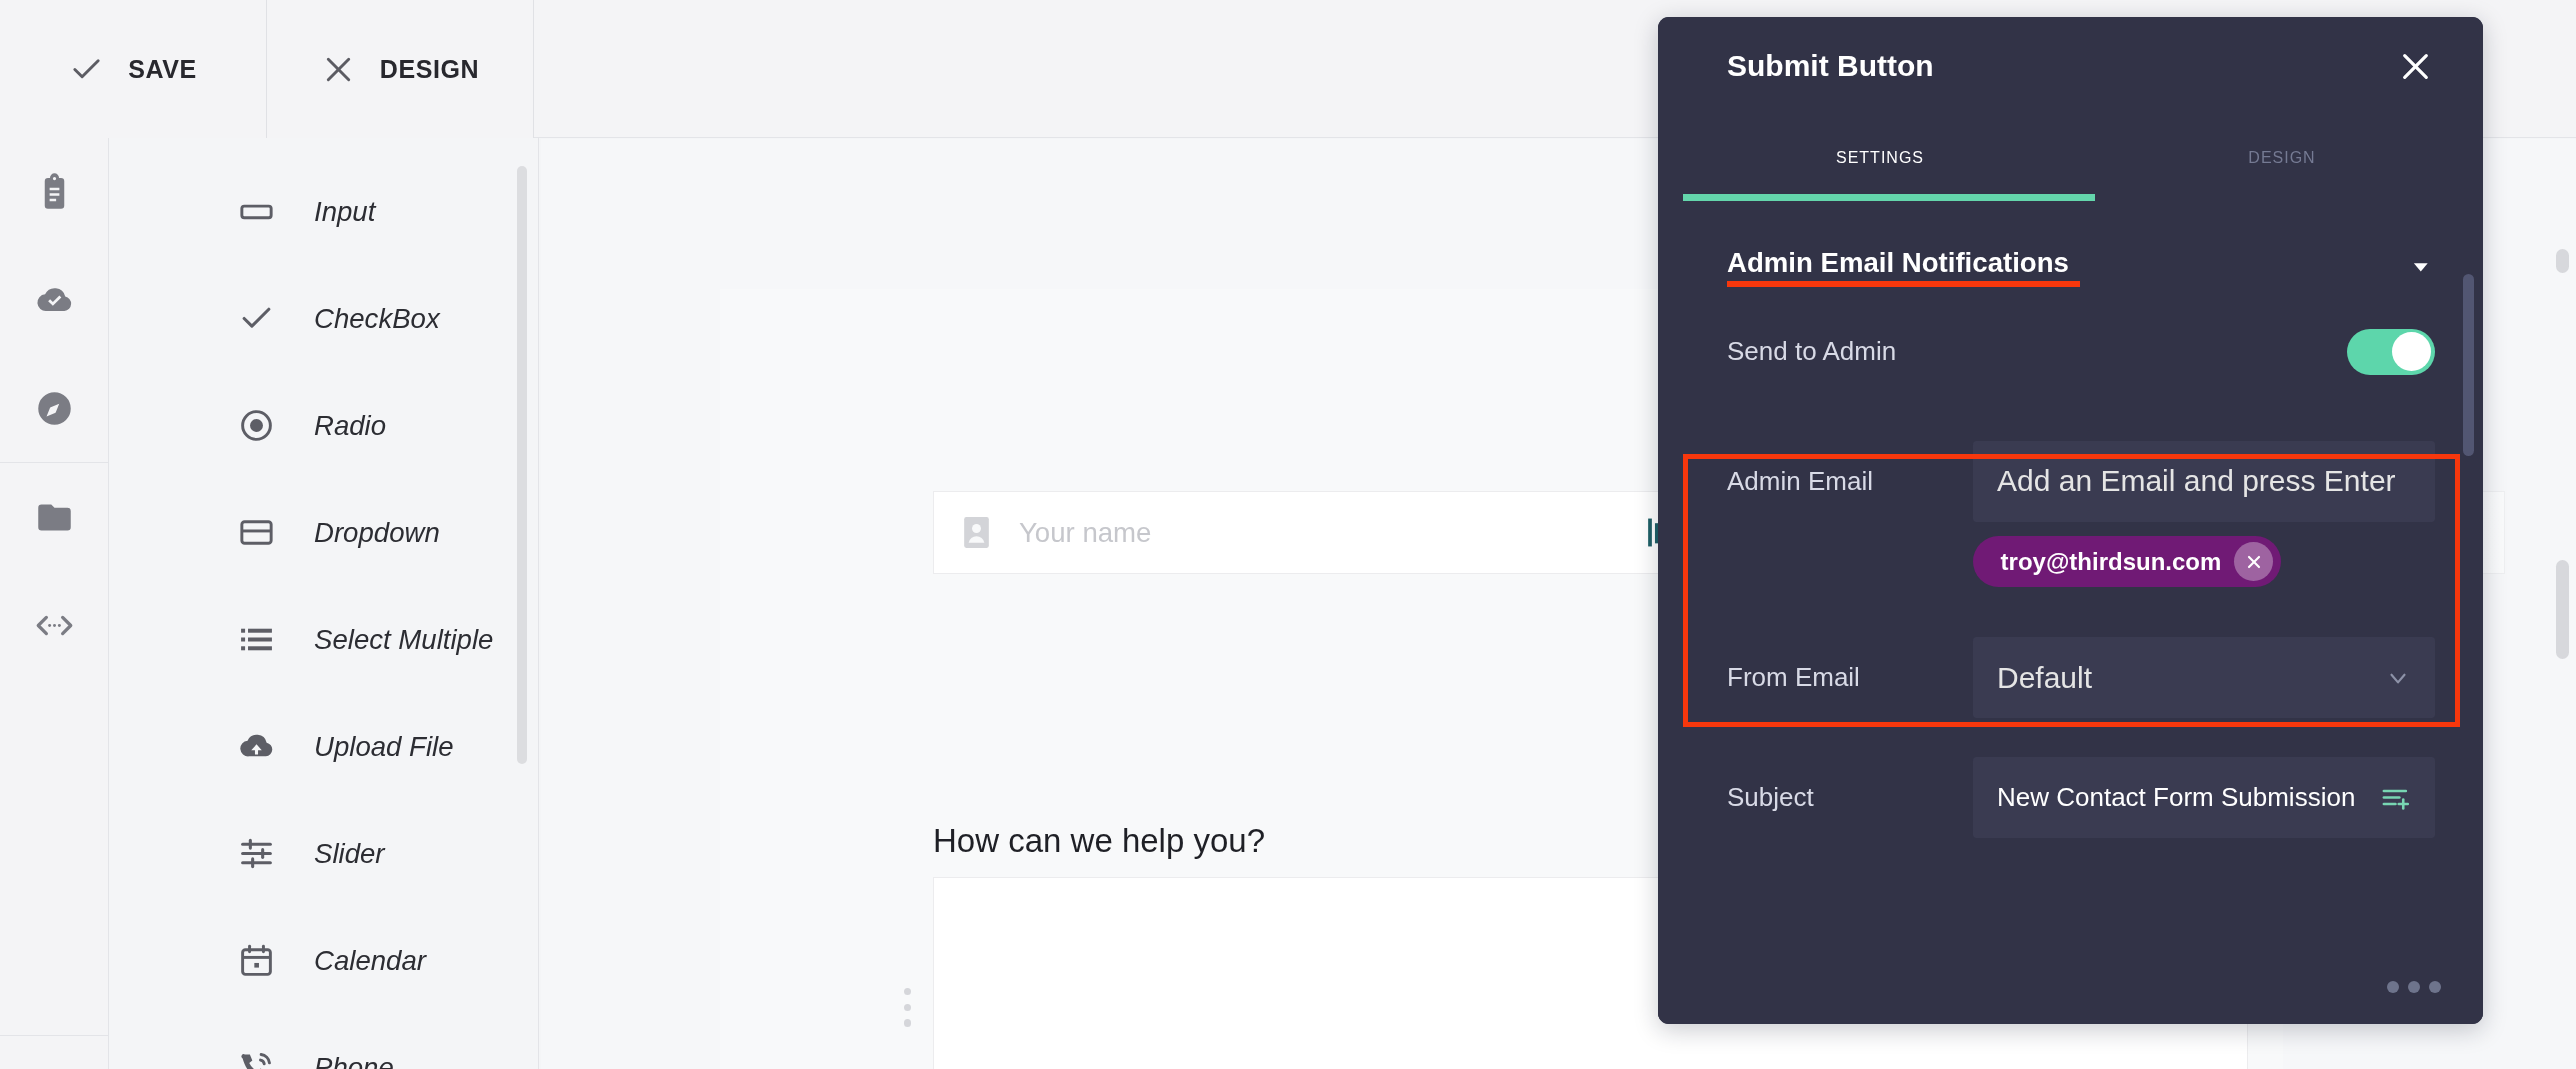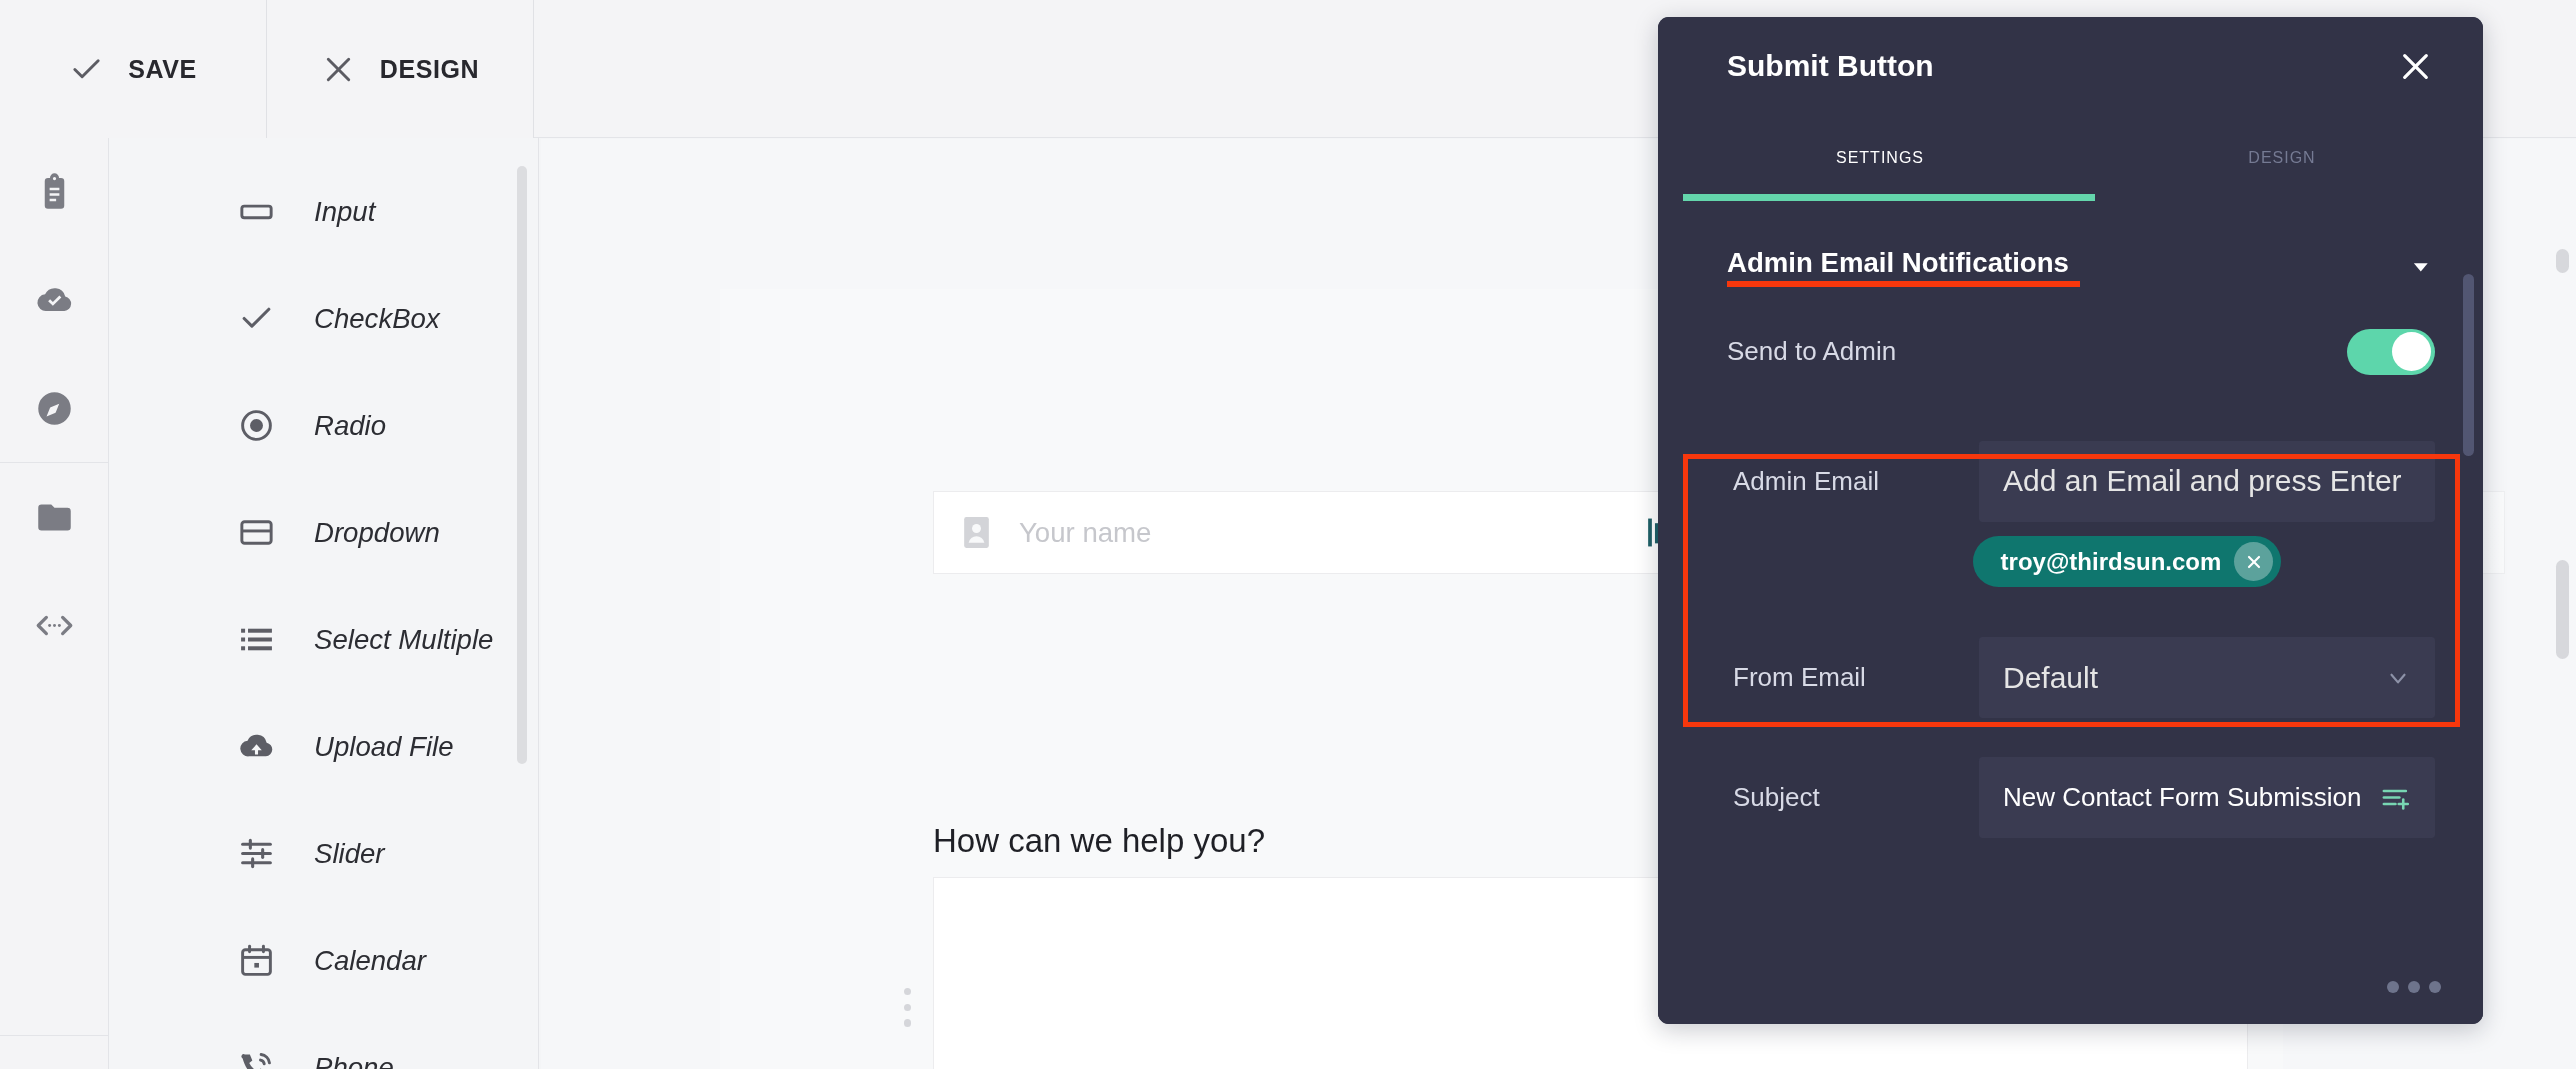--- a/index.html
+++ b/index.html
@@ -229,41 +229,40 @@
     position: absolute; left: 25px; top: 437px;
     width: 777px; height: 273px;
     border: 5.5px solid #f7370c;
     pointer-events: none;
   }
 
   .prop-row {
     display: flex; align-items: center;
     padding: 0 48px 0 48px;
     min-height: 81px;
-    margin-left: 6px;
   }
   .prop-label { width: 246px; font-size: 26px; color: #d8dae6; flex: none; }
   .prop-control {
     flex: 1; height: 81px; background: #3a3b51; border-radius: 3.7px;
     display: flex; align-items: center; padding: 0 24px;
     cursor: pointer;
   }
   .prop-control .ph { font-size: 30px; color: #e5e5e5; }
   .prop-control .val { font-size: 26px; color: #ffffff; }
   .prop-control .caret { margin-left: auto; color: #8d92a8; }
   .prop-control .caret svg { width: 26px; height: 26px; display: block; }
   .prop-control .tailico { margin-left: auto; color: #78d6b3; }
   .prop-control .tailico svg { width: 31px; height: 31px; display: block; }
 
   .chip-row { display: flex; padding: 0 48px; margin-top: 14.7px; }
   .chip-spacer { width: 246px; flex: none; }
   .chip {
     display: inline-flex; align-items: center;
     height: 51px; border-radius: 26px;
-    background: #0f766e; padding: 0 7.4px 0 27.6px; gap: 13px;
+    background: #701a75; padding: 0 7.4px 0 27.6px; gap: 13px;
     cursor: pointer;
   }
   .chip-text { font-size: 24px; color: #ffffff; font-weight: 600; }
   .chip-x {
     width: 39px; height: 39px; border-radius: 50%;
     background: rgba(255,255,255,0.32);
     display: flex; align-items: center; justify-content: center;
     color: #ffffff; cursor: pointer;
   }
   .chip-x svg { width: 20px; height: 20px; display: block; }

